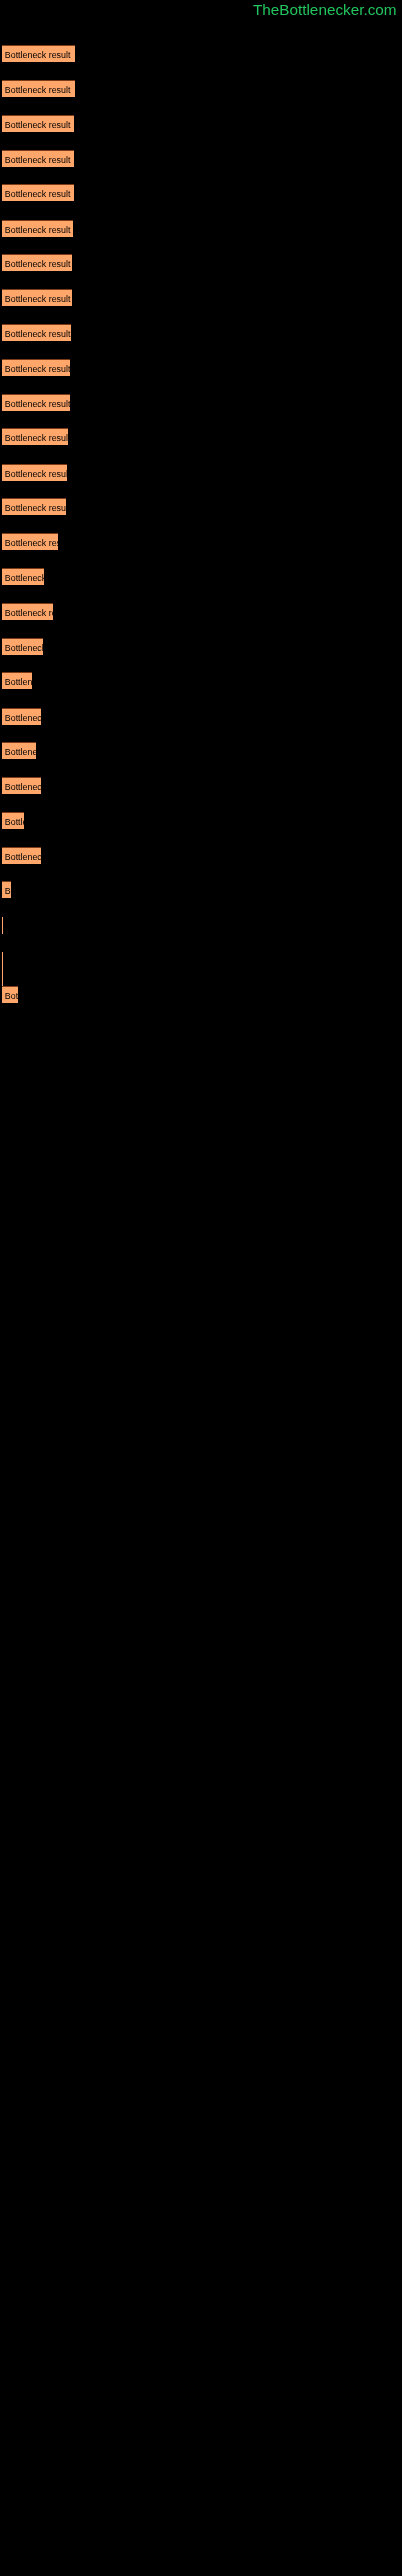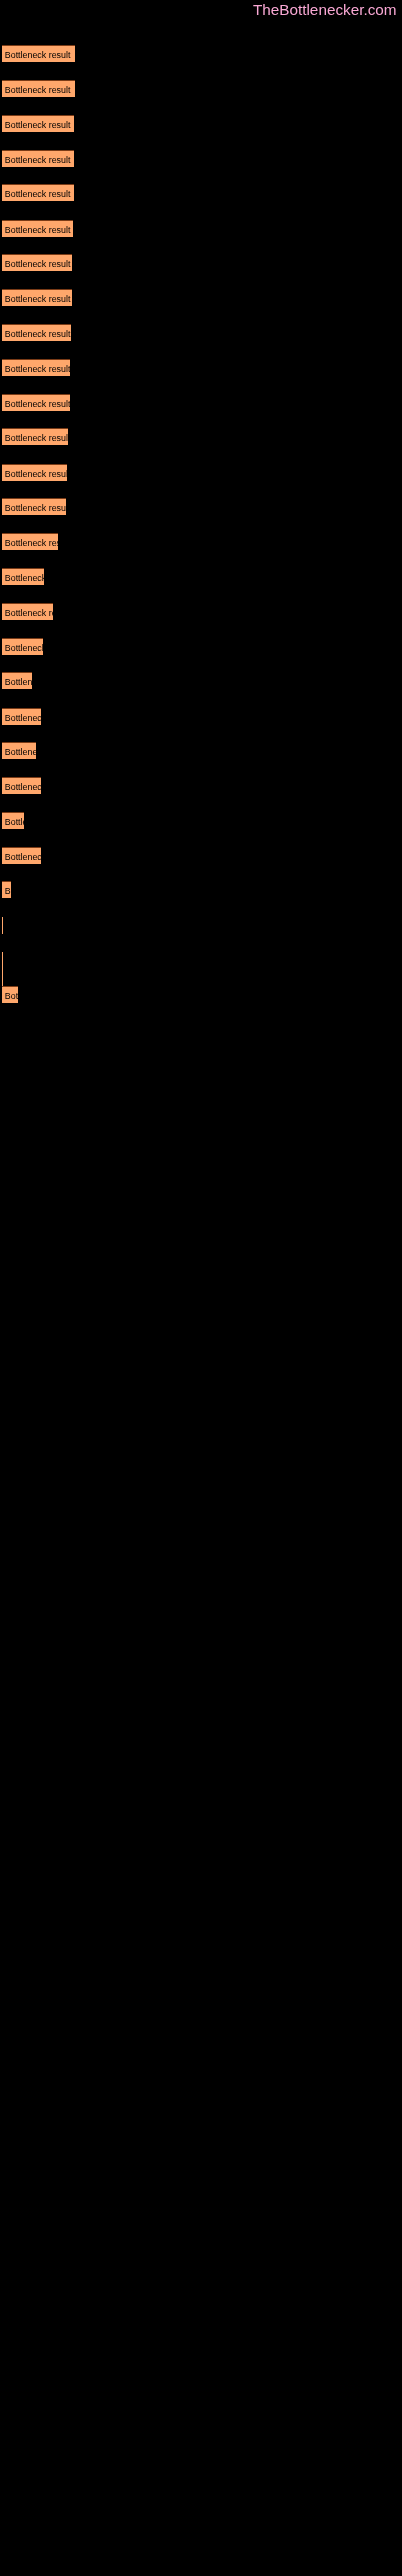--- a/index.html
+++ b/index.html
@@ -14,21 +14,21 @@
     height: 2576px;
     background: #000000;
     overflow: hidden;
     font-family: "Liberation Sans", sans-serif;
   }
   #watermark {
     position: absolute;
     right: 6.4px;
     top: 0.8px;
     font-size: 15.3px;
-    color: #f9a8d4;
+    color: #22c55e;
     font-family: "Liberation Sans", sans-serif;
     letter-spacing: 0px;
     white-space: nowrap;
   }
   #plot {
     position: absolute;
     left: 0;
     top: 0;
     width: 403px;
     height: 2576px;

